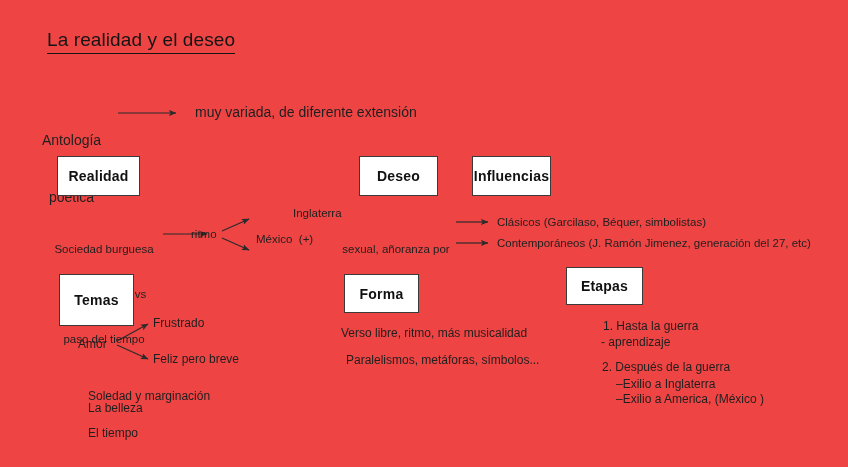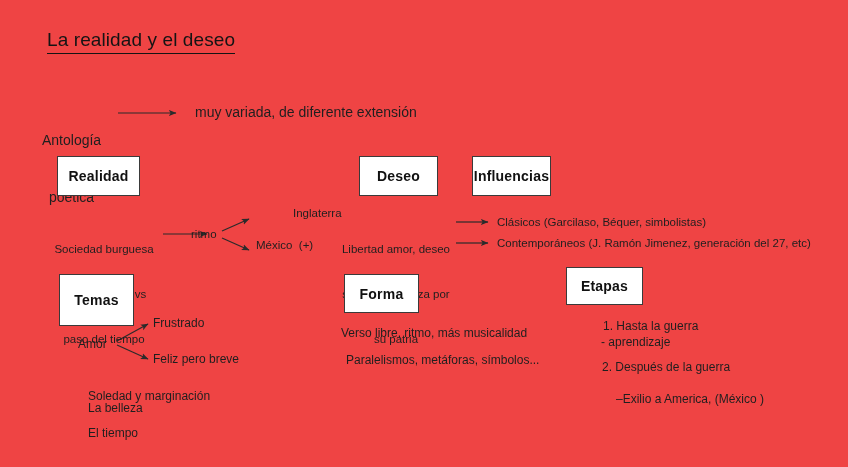--- a/index.html
+++ b/index.html
@@ -153,24 +153,23 @@
   <div class="abs txt center" style="left:44px; top:212px; width:120px;">
     <div>Sociedad burguesa</div>
     <div>conservadora vs</div>
     <div>paso del tiempo</div>
   </div>
 
   <div class="abs txt" style="left:191px; top:227px;">ritmo</div>
 
   <div class="abs txt" style="left:256px; top:206px;margin-left:37px;">Inglaterra</div>
 
-  <div class="abs txt" style="left:256px; top:238px;">México  (+)</div>
+  <div class="abs txt" style="left:256px; top:232px;">México  (+)</div>
 
   <div class="abs txt center" style="left:336px; top:212px; width:120px;">
-    <div>Libertad amor, deseo</div>
     <div>sexual, añoranza por</div>
     <div>su patria</div>
   </div>
 
   <div class="abs txt" style="left:497px; top:215px;">Clásicos (Garcilaso, Béquer, simbolistas)</div>
 
   <div class="abs txt" style="left:497px; top:236px;">Contemporáneos (J. Ramón Jimenez, generación del 27, etc)</div>
 
   <div class="abs node-box" style="left:59px; top:274px; width:75px; height:52px;">
     <span class="node-label">Temas</span>
@@ -199,16 +198,17 @@
   <div class="abs txt mid" style="left:341px; top:325px;">Verso libre, ritmo, más musicalidad</div>
 
   <div class="abs txt mid" style="left:346px; top:352px;">Paralelismos, metáforas, símbolos...</div>
 
   <div class="abs txt mid" style="left:603px; top:318px;">1. Hasta la guerra</div>
 
   <div class="abs txt mid" style="left:601px; top:334px;">- aprendizaje</div>
 
   <div class="abs txt mid" style="left:602px; top:359px;">2. Después de la guerra</div>
 
+  <div class="abs txt mid" style="left:616px; top:376px;">–Exilio a Inglaterra</div>
 
   <div class="abs txt mid" style="left:616px; top:391px;">–Exilio a America, (México )</div>
 
 </div>
 
 </body></html>

